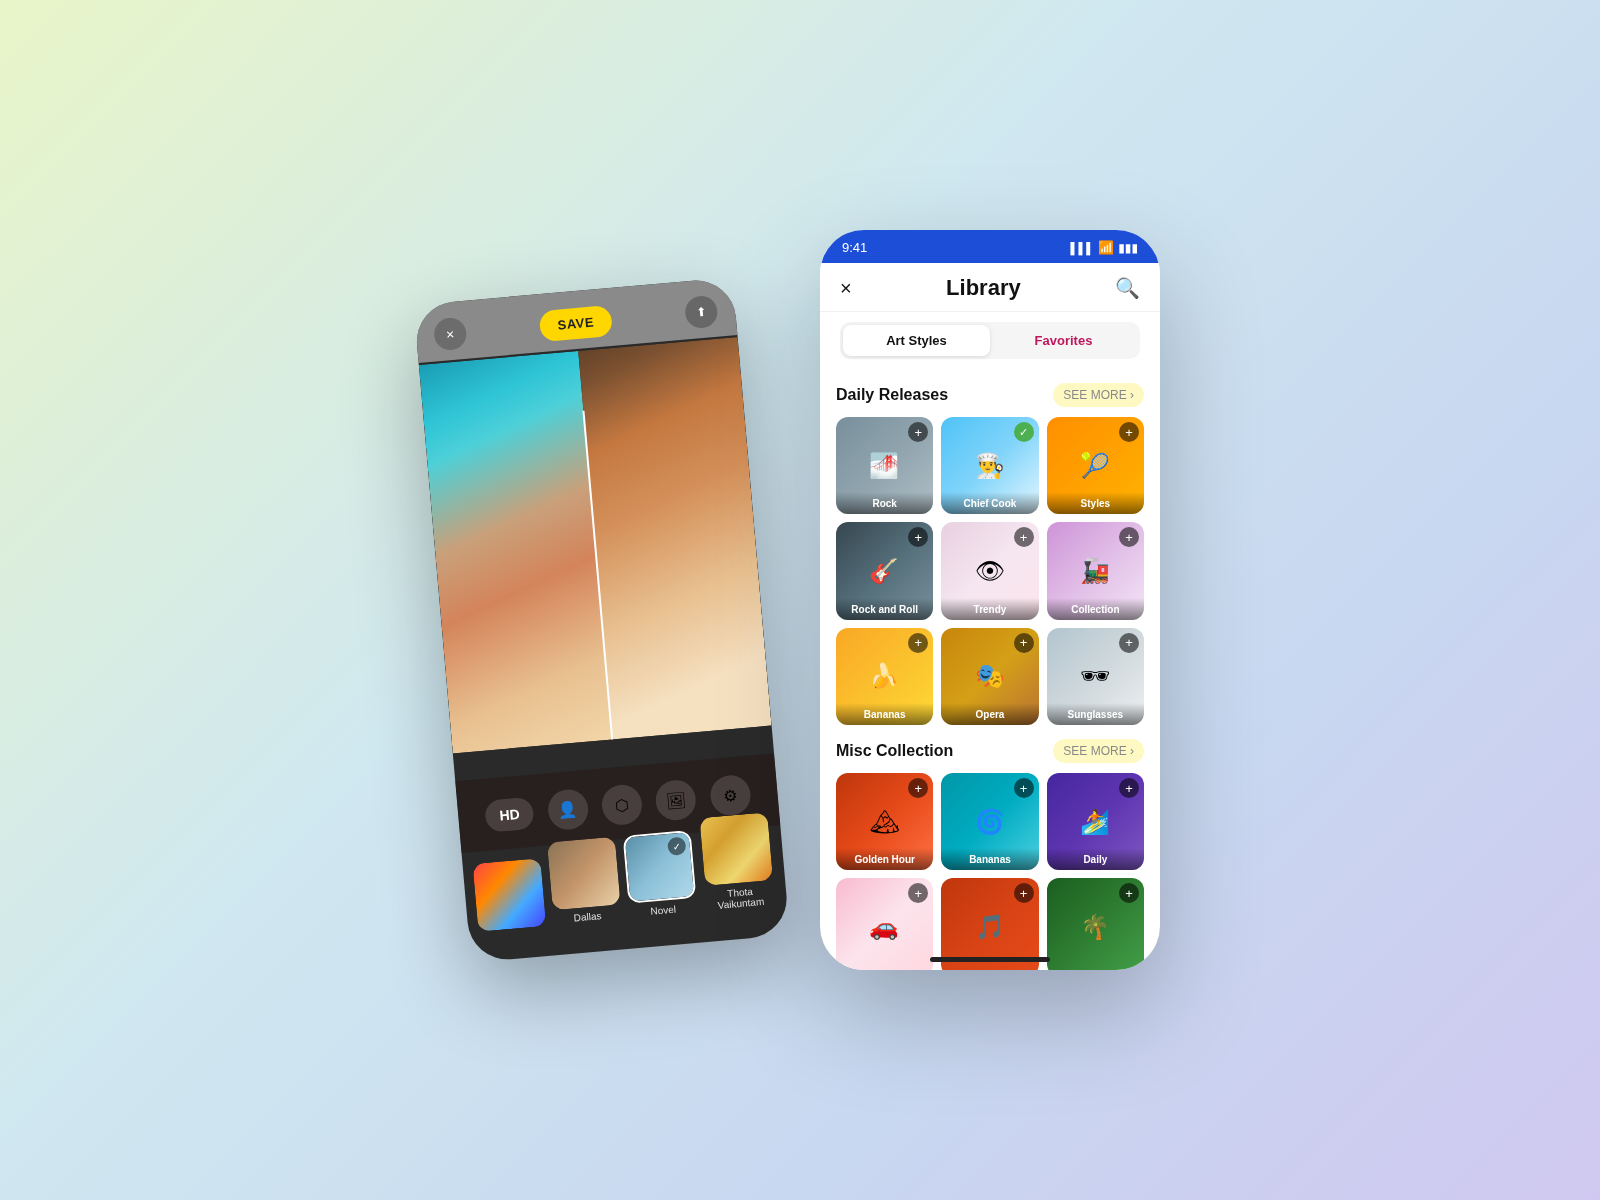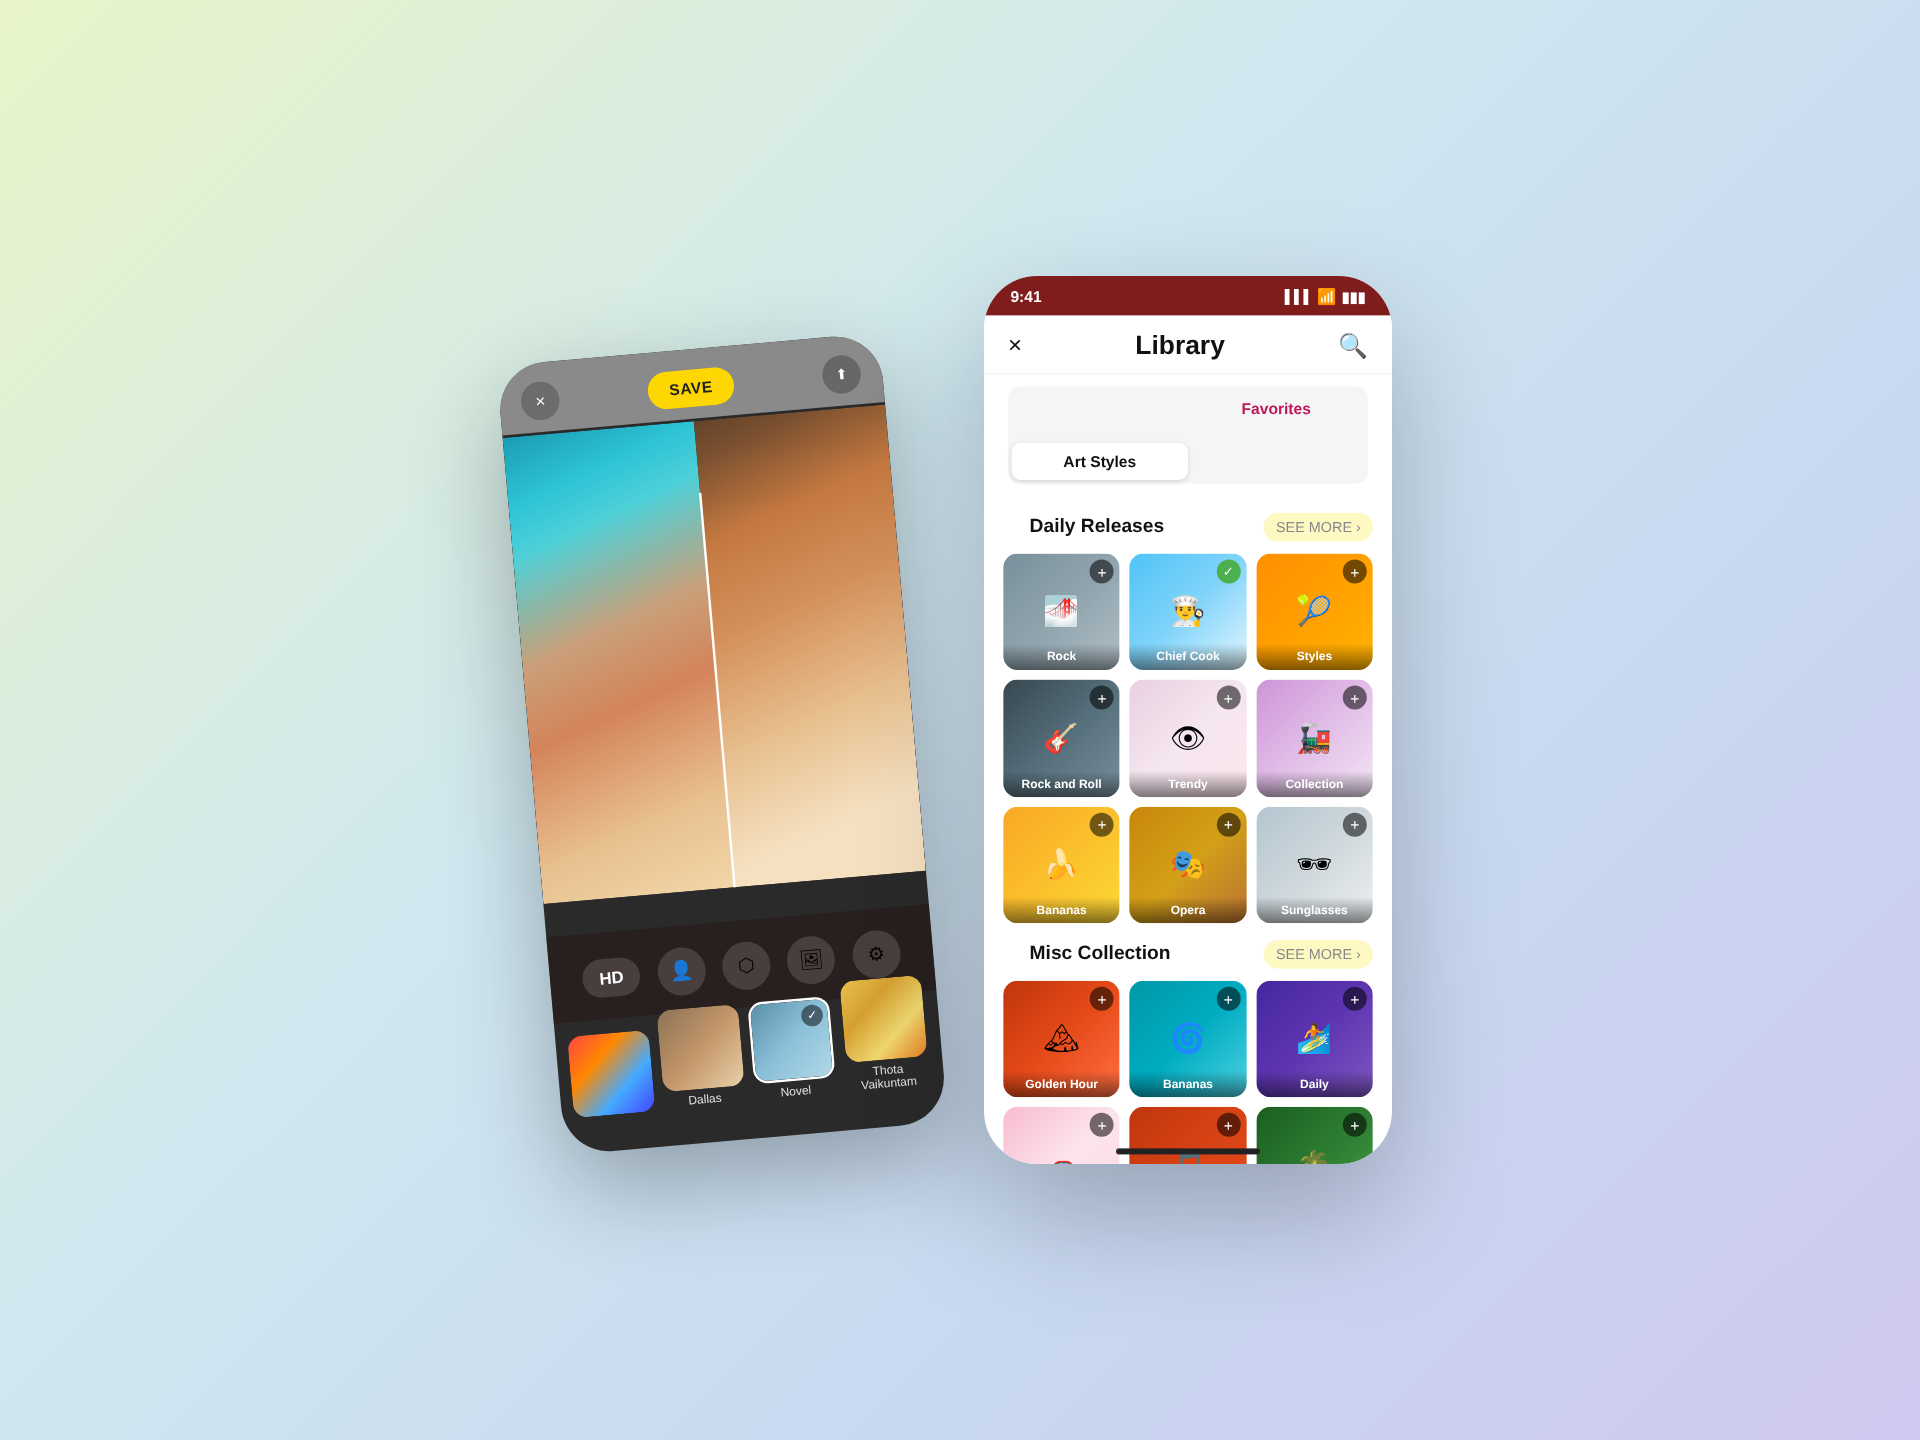--- a/index.html
+++ b/index.html
@@ -198,28 +198,28 @@
       width: 340px;
       height: 740px;
       background: white;
       border-radius: 44px;
       overflow: hidden;
       position: relative;
       box-shadow: 0 40px 100px rgba(0,0,0,0.25);
     }
 
     .status-bar {
-      background: #7f1d1d;
+      background: #1d4ed8;
       color: white;
       display: flex;
       justify-content: space-between;
       align-items: center;
       padding: 10px 22px 8px;
       font-size: 13px;
-      font-weight: 700;
+      font-weight: 400;
     }
 
     .status-icons {
       display: flex;
       align-items: center;
       gap: 4px;
       font-size: 11px;
     }
 
     .app-header {
@@ -252,21 +252,20 @@
       font-size: 13px;
       font-weight: 600;
       border-radius: 8px;
       cursor: pointer;
     }
 
     .tab-btn.active {
       background: white;
       color: #111;
       box-shadow: 0 1px 4px rgba(0,0,0,0.12);
-      margin-top: 44px;
     }
 
     .tab-btn.inactive {
       color: #be185d;
       background: transparent;
     }
 
     .content-scroll {
       overflow-y: auto;
       height: calc(100% - 130px);
@@ -277,21 +276,20 @@
       display: flex;
       justify-content: space-between;
       align-items: center;
       margin: 14px 0 10px;
     }
 
     .section-title {
       font-size: 16px;
       font-weight: 700;
       color: #111;
-      margin-left: 22px;
     }
 
     .see-more {
       font-size: 12px;
       color: #888;
       cursor: pointer;
       display: flex;
       align-items: center;
       gap: 2px;
       background: #fef9c3;

